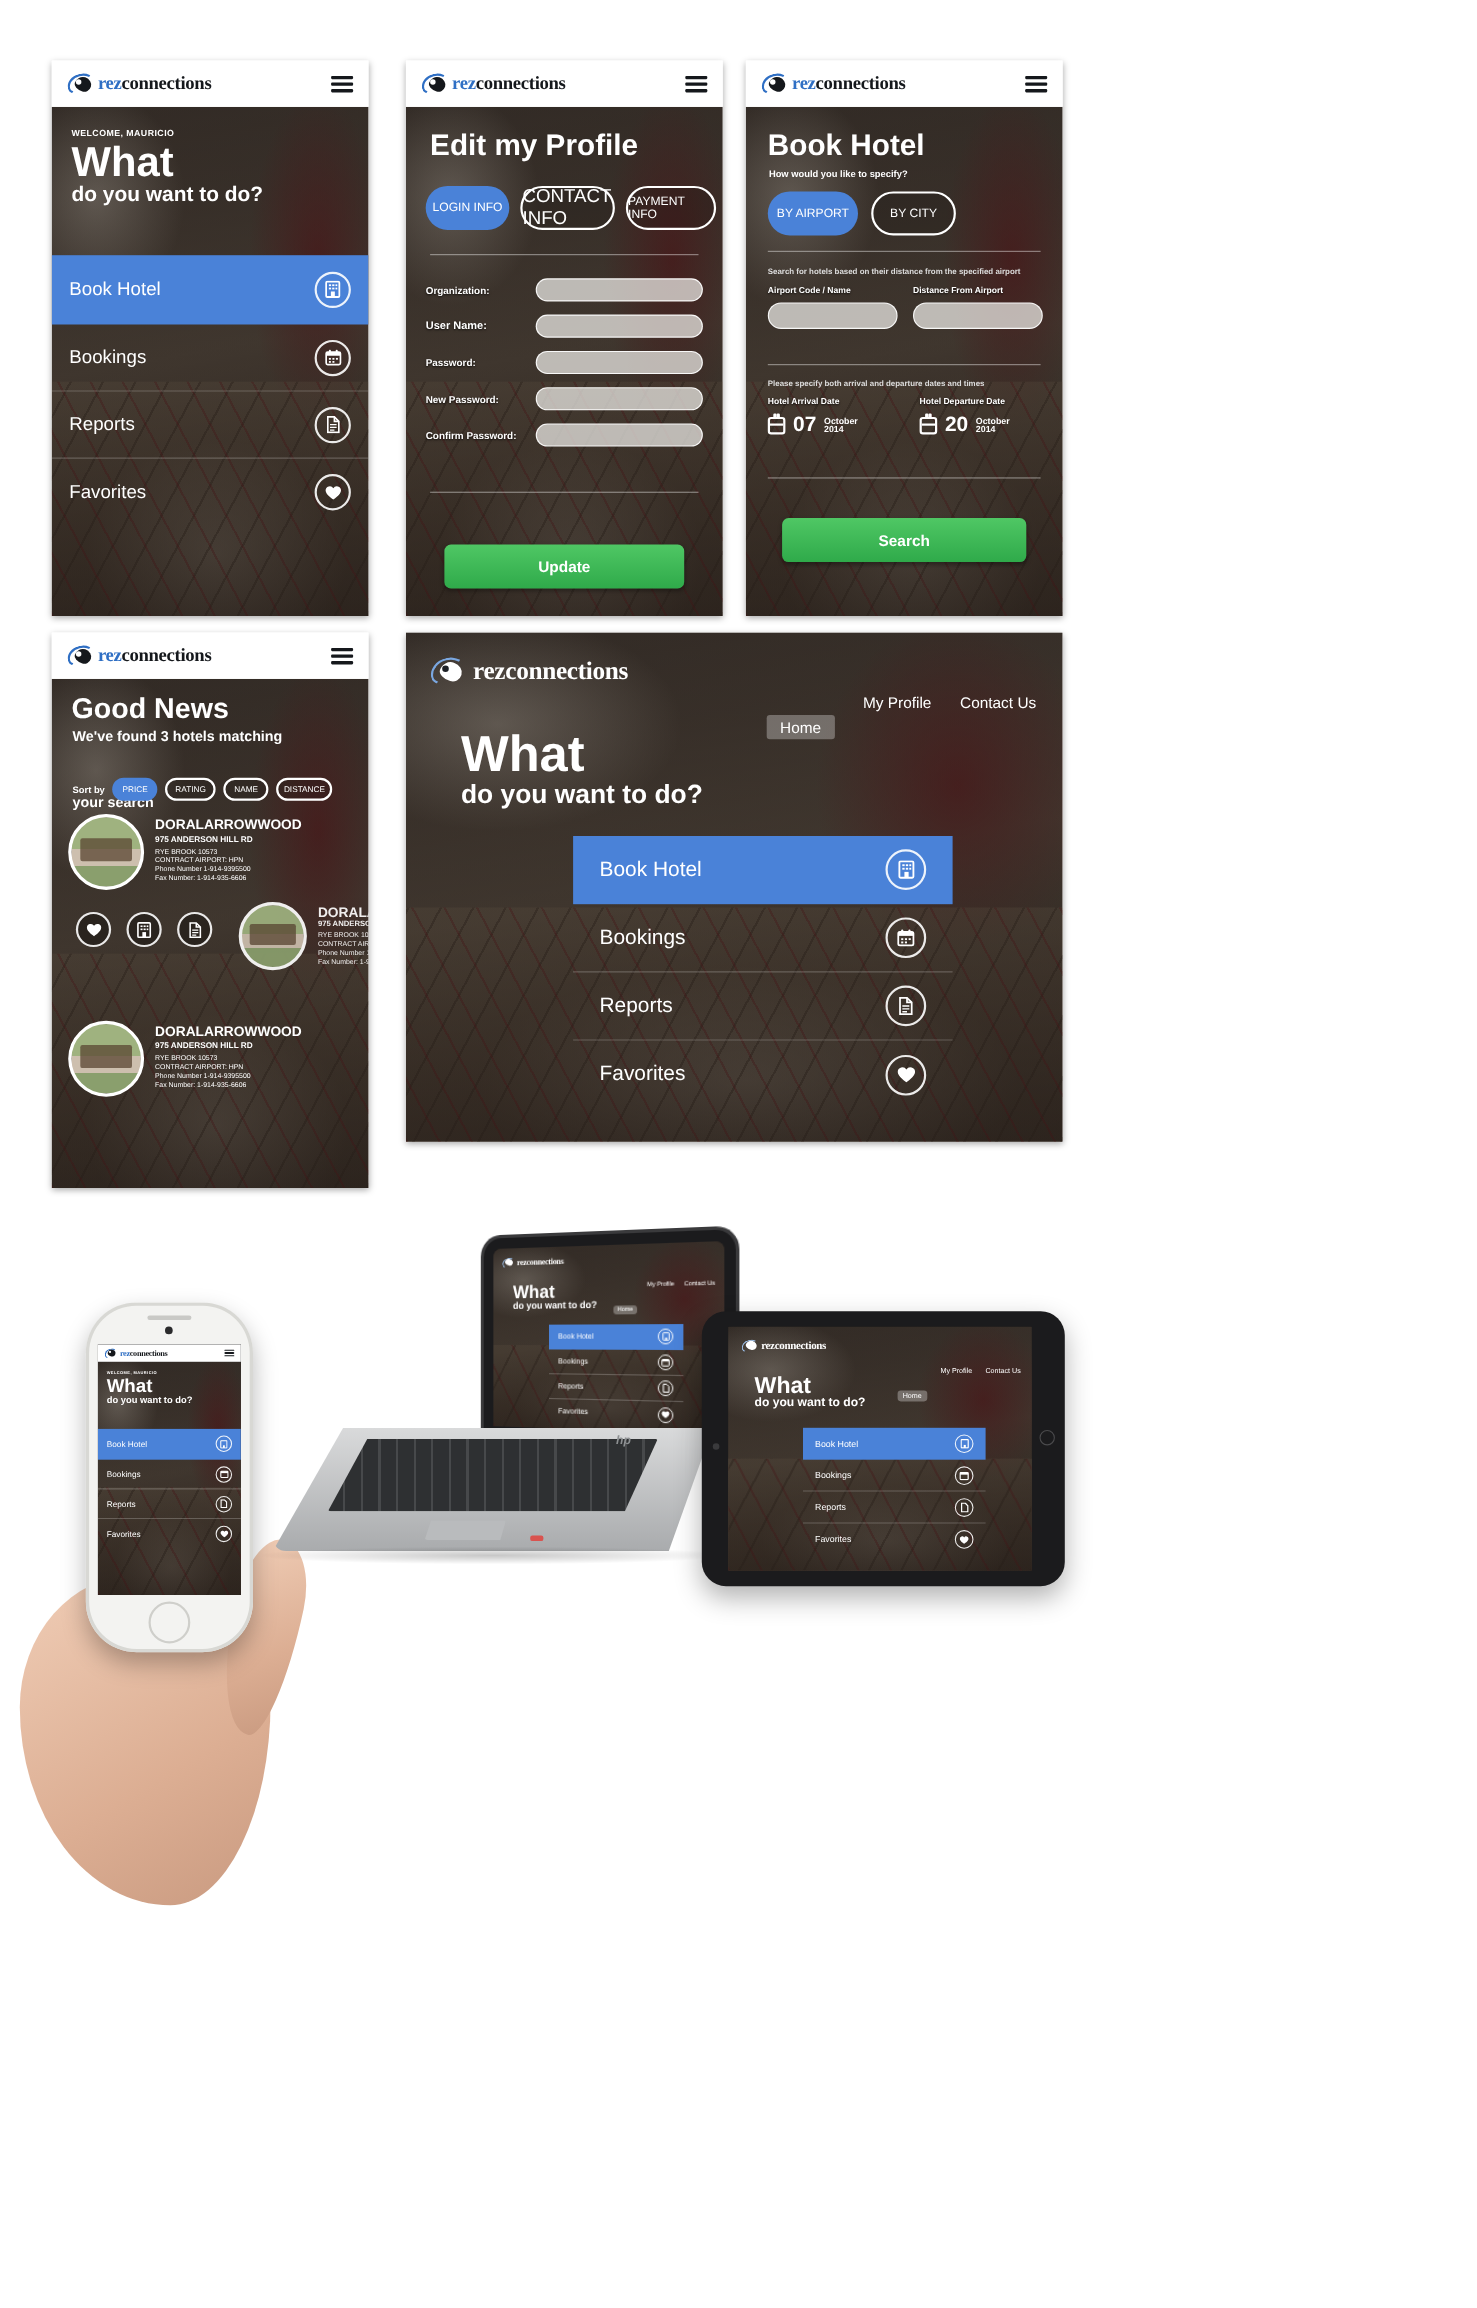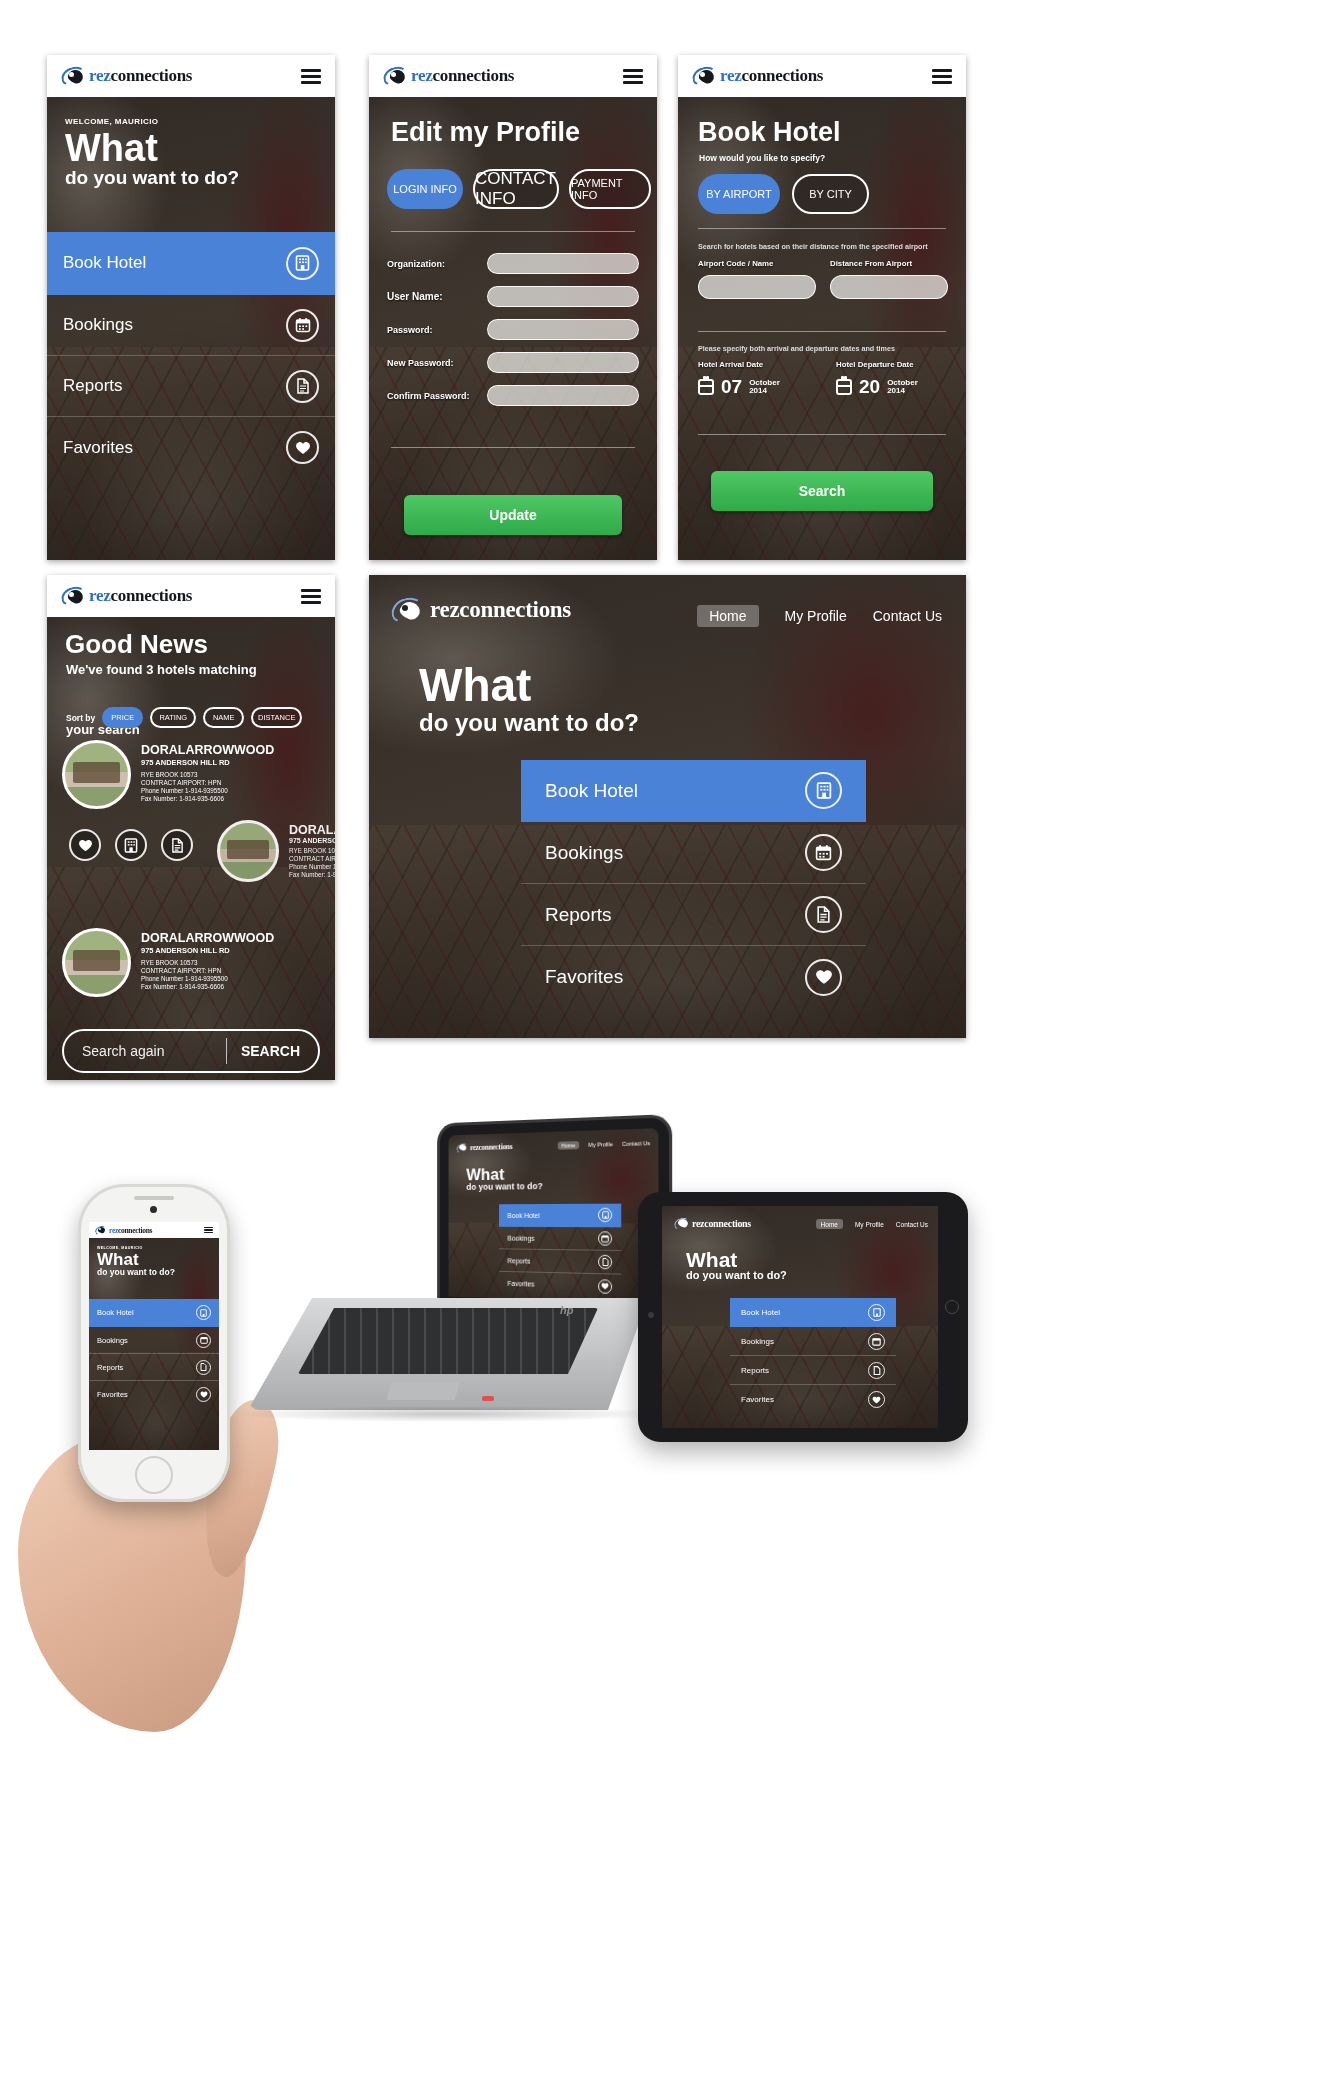--- a/index.html
+++ b/index.html
@@ -111,21 +111,21 @@
   .hotel-name { color:#fff; font-weight:bold; }
   .hotel-addr { color:#fff; font-weight:bold; }
   .hotel-meta { color:#fff; line-height:1.25; }
 
   .search-again { border:2px solid #fff; border-radius:999px;
       display:flex; align-items:center; color:#fff; }
 
   
   .topnav { display:flex; align-items:center; gap:26px; }
   .topnav .nav-item { color:#fff; }
-  .topnav .nav-item.active { background:rgba(255,255,255,.3); padding:3px 12px; border-radius:3px; }
+  .topnav .nav-item.active { background:rgba(255,255,255,.3); padding:3px 12px; border-radius:3px;margin-top:45px; }
 
   
   .phone-body { position:absolute; background:#f3f3f1; border-radius:46px;
       box-shadow: inset 0 0 0 3px #d8d8d4, 0 10px 22px rgba(0,0,0,.28); }
   .phone-screen { position:absolute; background:#111; overflow:hidden; }
   .hand { position:absolute;
       background: linear-gradient(150deg,#f0cdb6,#dcae93 60%, #c99a80);
       border-radius: 46% 54% 40% 60% / 40% 38% 62% 60%; }
 
   .laptop-screen { position:absolute; background:#16120f; border-radius:8px 8px 0 0;
@@ -490,25 +490,20 @@
       <span style="flex:1; padding-top:3px;">
         <span class="hotel-name" style="display:block; font-size:12.5px;">DORALARROWWOOD</span>
         <span class="hotel-addr" style="display:block; font-size:7.5px; margin-top:1px;">975 ANDERSON HILL RD</span>
         <span class="hotel-meta" style="display:block; font-size:6.3px; margin-top:4px;">RYE BROOK 10573</span>
         <span class="hotel-meta" style="display:block; font-size:6.3px;">CONTRACT AIRPORT: HPN</span>
         <span class="hotel-meta" style="display:block; font-size:6.3px;">Phone Number 1-914-9395500</span>
         <span class="hotel-meta" style="display:block; font-size:6.3px;">Fax Number: 1-914-935-6606</span>
       </span>
     </div>
 
-    <div class="search-again" style="position:absolute; left:15px; right:15px; top:412px; height:44px; padding:0 18px;">
-      <span style="flex:1; font-size:14px; color:#f0f0f0;">Search again</span>
-      <span style="width:1px; height:26px; background:rgba(255,255,255,.7); margin:0 14px;"></span>
-      <span style="font-size:14px; font-weight:bold; color:#fff;">SEARCH</span>
-    </div>
   </div>
 </div>
 
 <div class="mock" style="left:369px; top:575px; width:597px; height:463px;">
   <div class="stage" style="left:0; top:0; width:597px; height:463px;">
     <div class="photo plaid"></div>
 
     <div class="logo" style="position:absolute; left:22px; top:22px;">
       <span class="swoosh" style="width:34px;height:26px;">
         <span class="outer" style="width:34px;height:24px;border-color:#7aa7e0;border-right-color:transparent;border-bottom-color:transparent;"></span>

